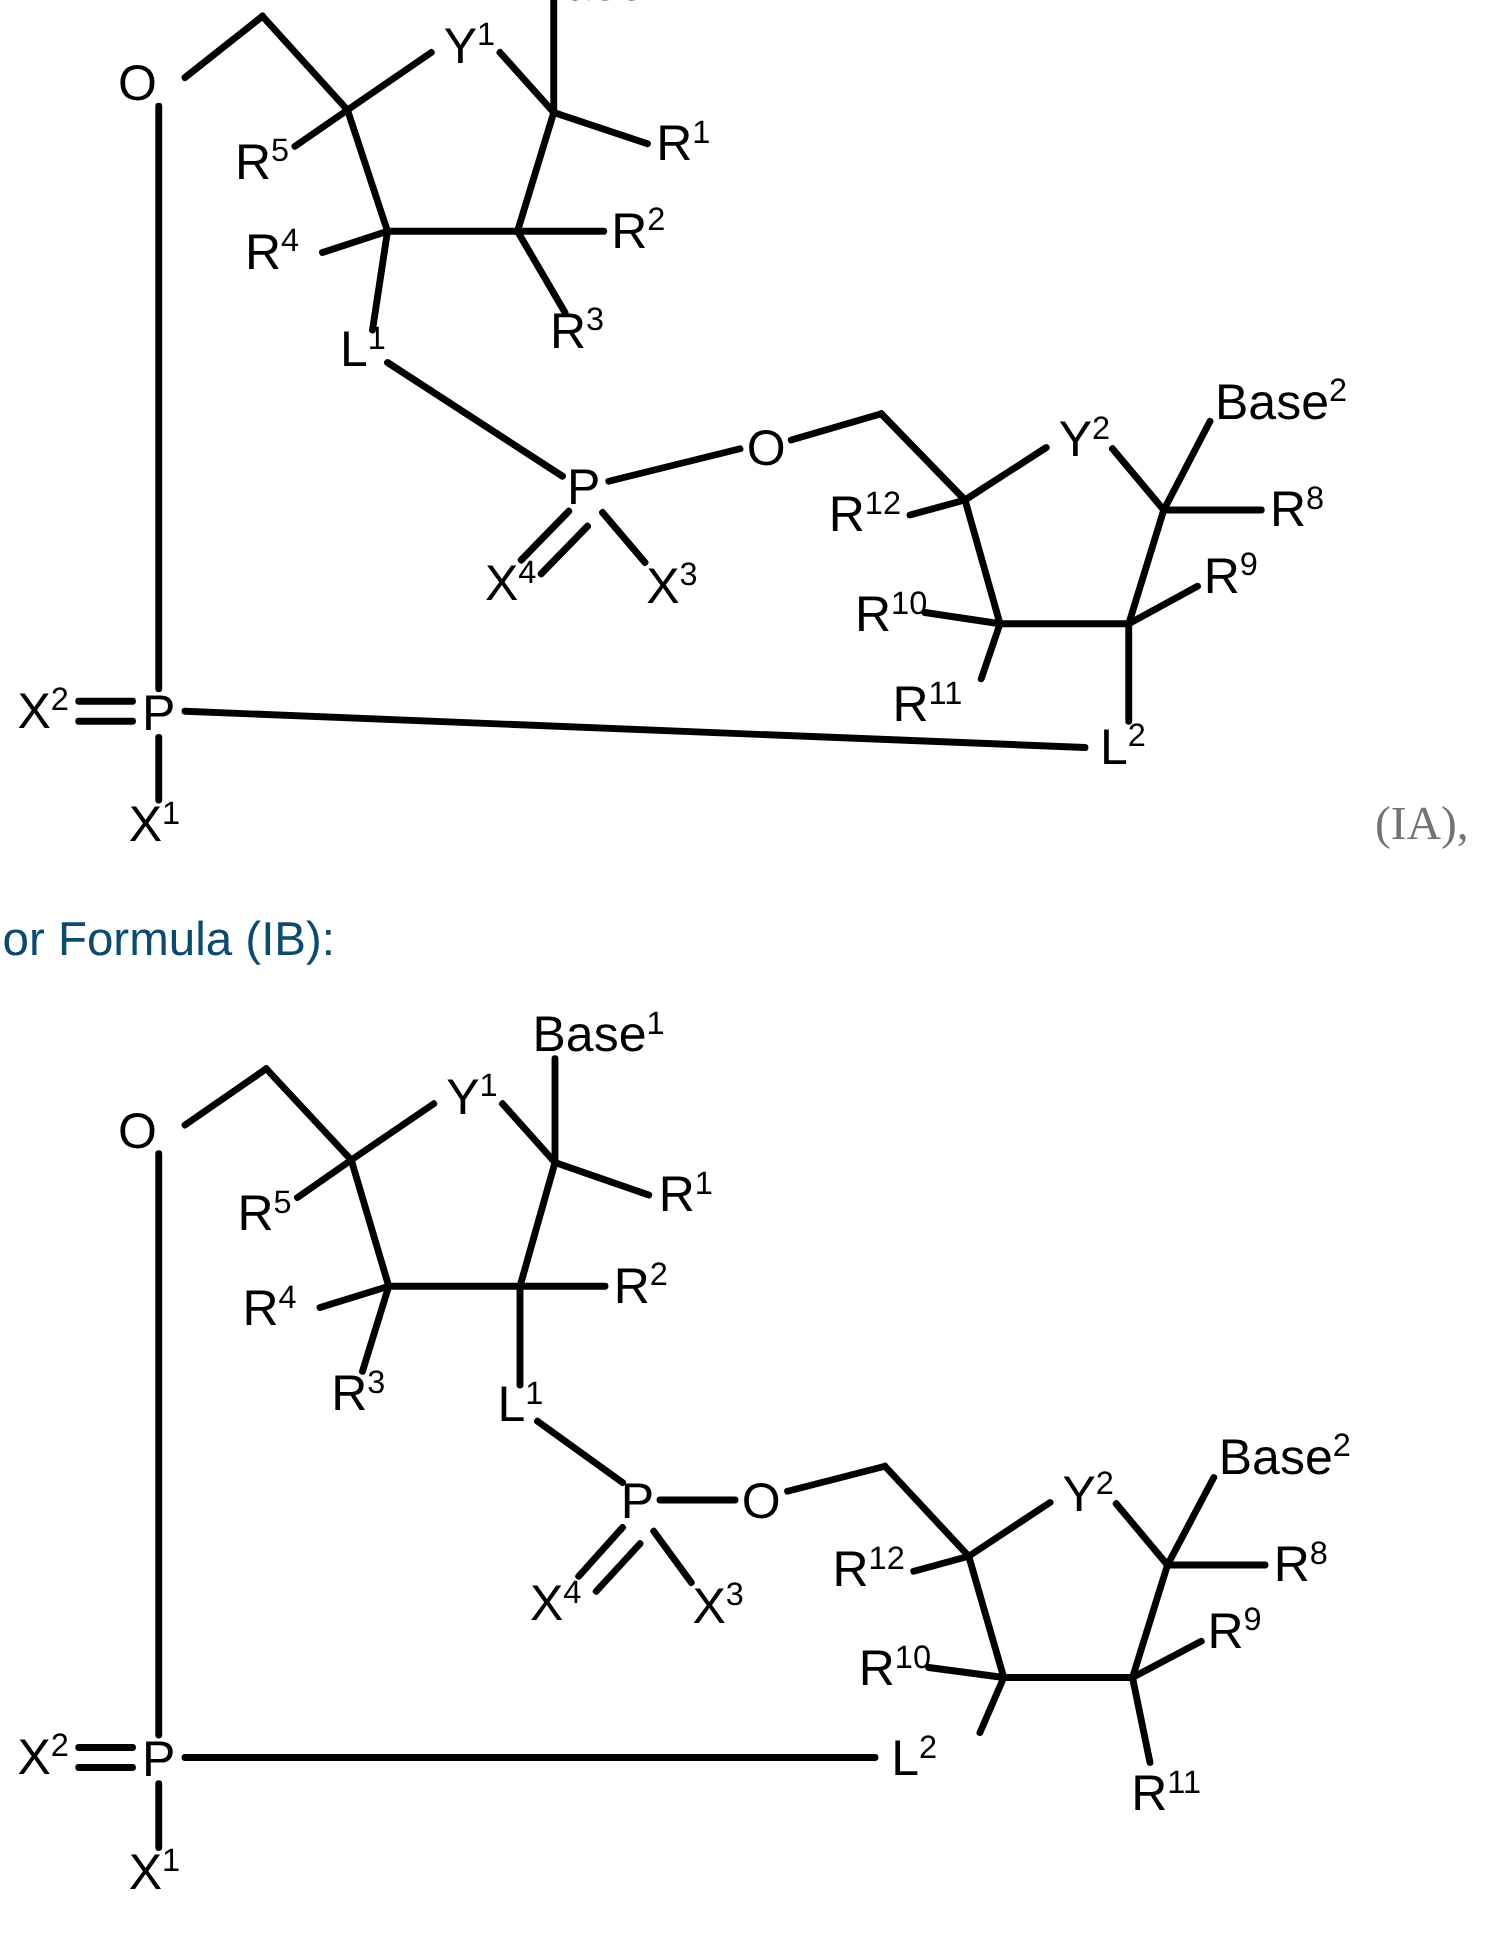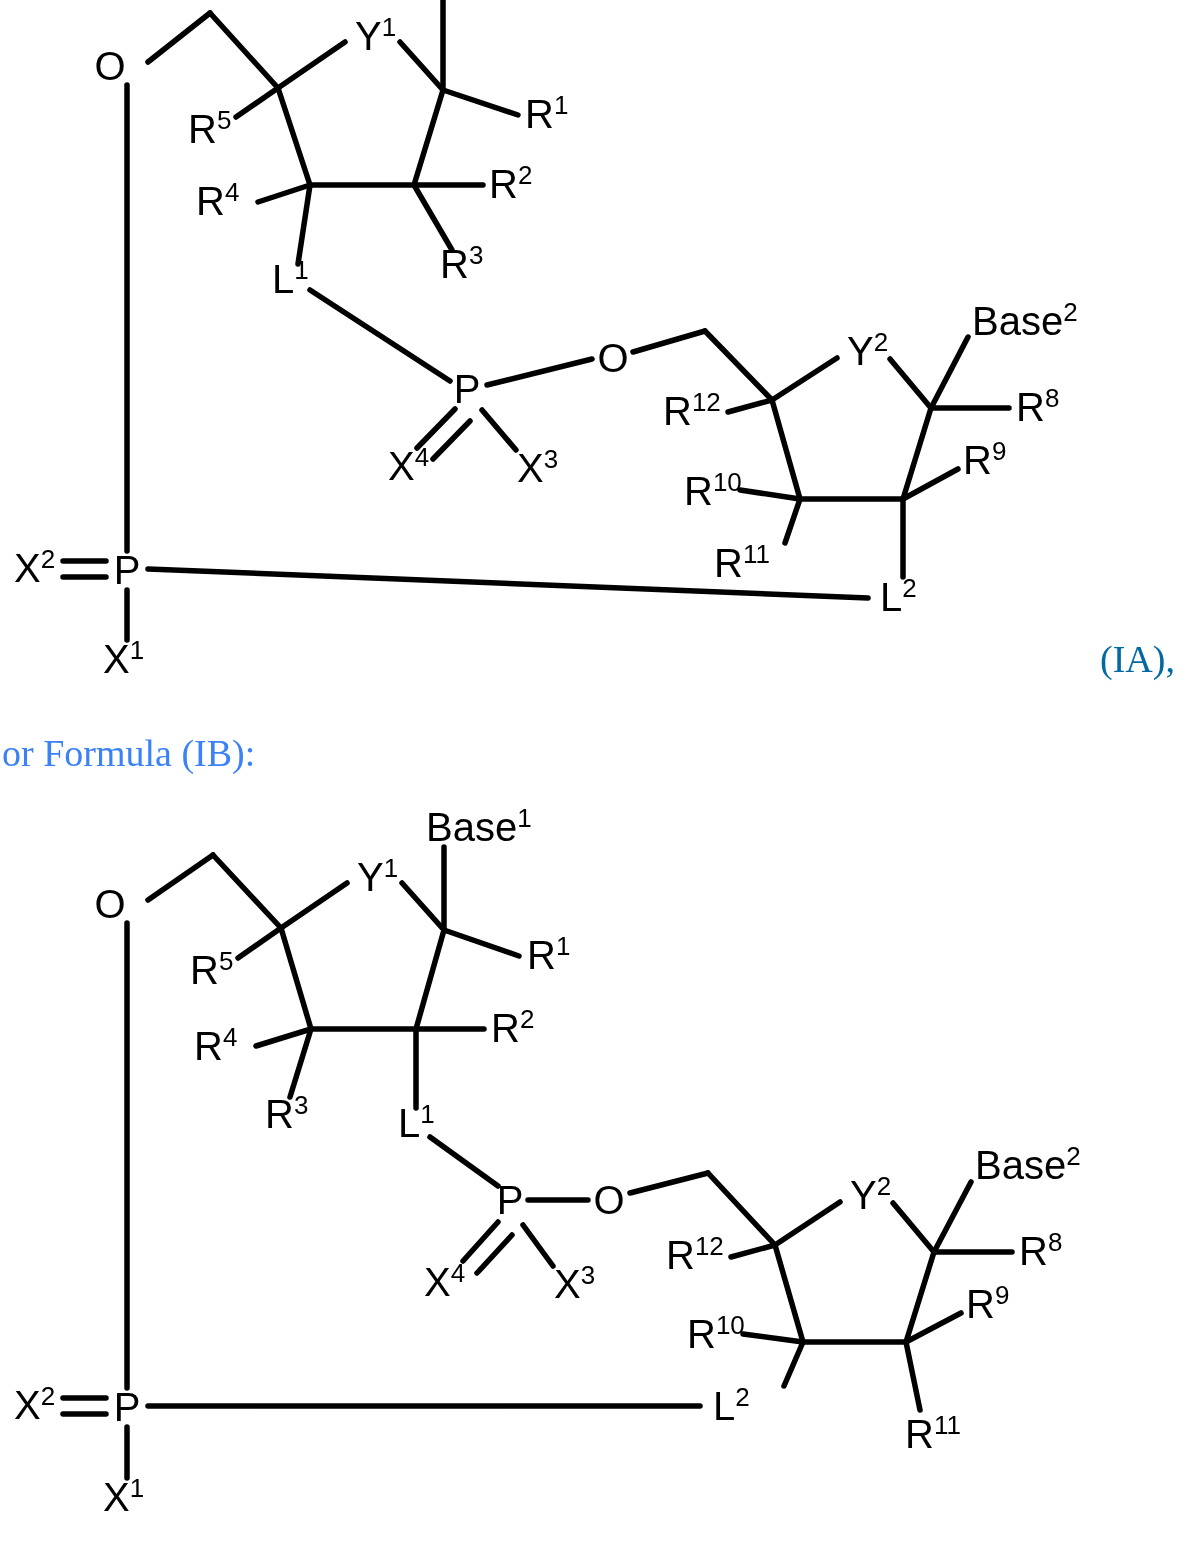--- a/index.html
+++ b/index.html
@@ -38,28 +38,28 @@
     fill: #000000;
     dominant-baseline: alphabetic;
   }
   .atom-label .sup {
     font-size: 26px;
   }
   .formula-tag {
     position: absolute;
     font-family: "Liberation Serif", serif;
     font-size: 38px;
-    color: #0369a1;
+    color: #737373;
     white-space: nowrap;
   }
   .body-text {
     position: absolute;
-    font-family: Liberation Serif, serif;
+    font-family: Liberation Sans, sans-serif;
     font-size: 38px;
-    color: #3b82f6;
+    color: #0c4a6e;
     white-space: nowrap;
   }
 </style>
 </head>
 <body>
 
 <div class="page">
 
   <svg class="struct" width="1199" height="700" viewBox="0 0 1199 700">
 

